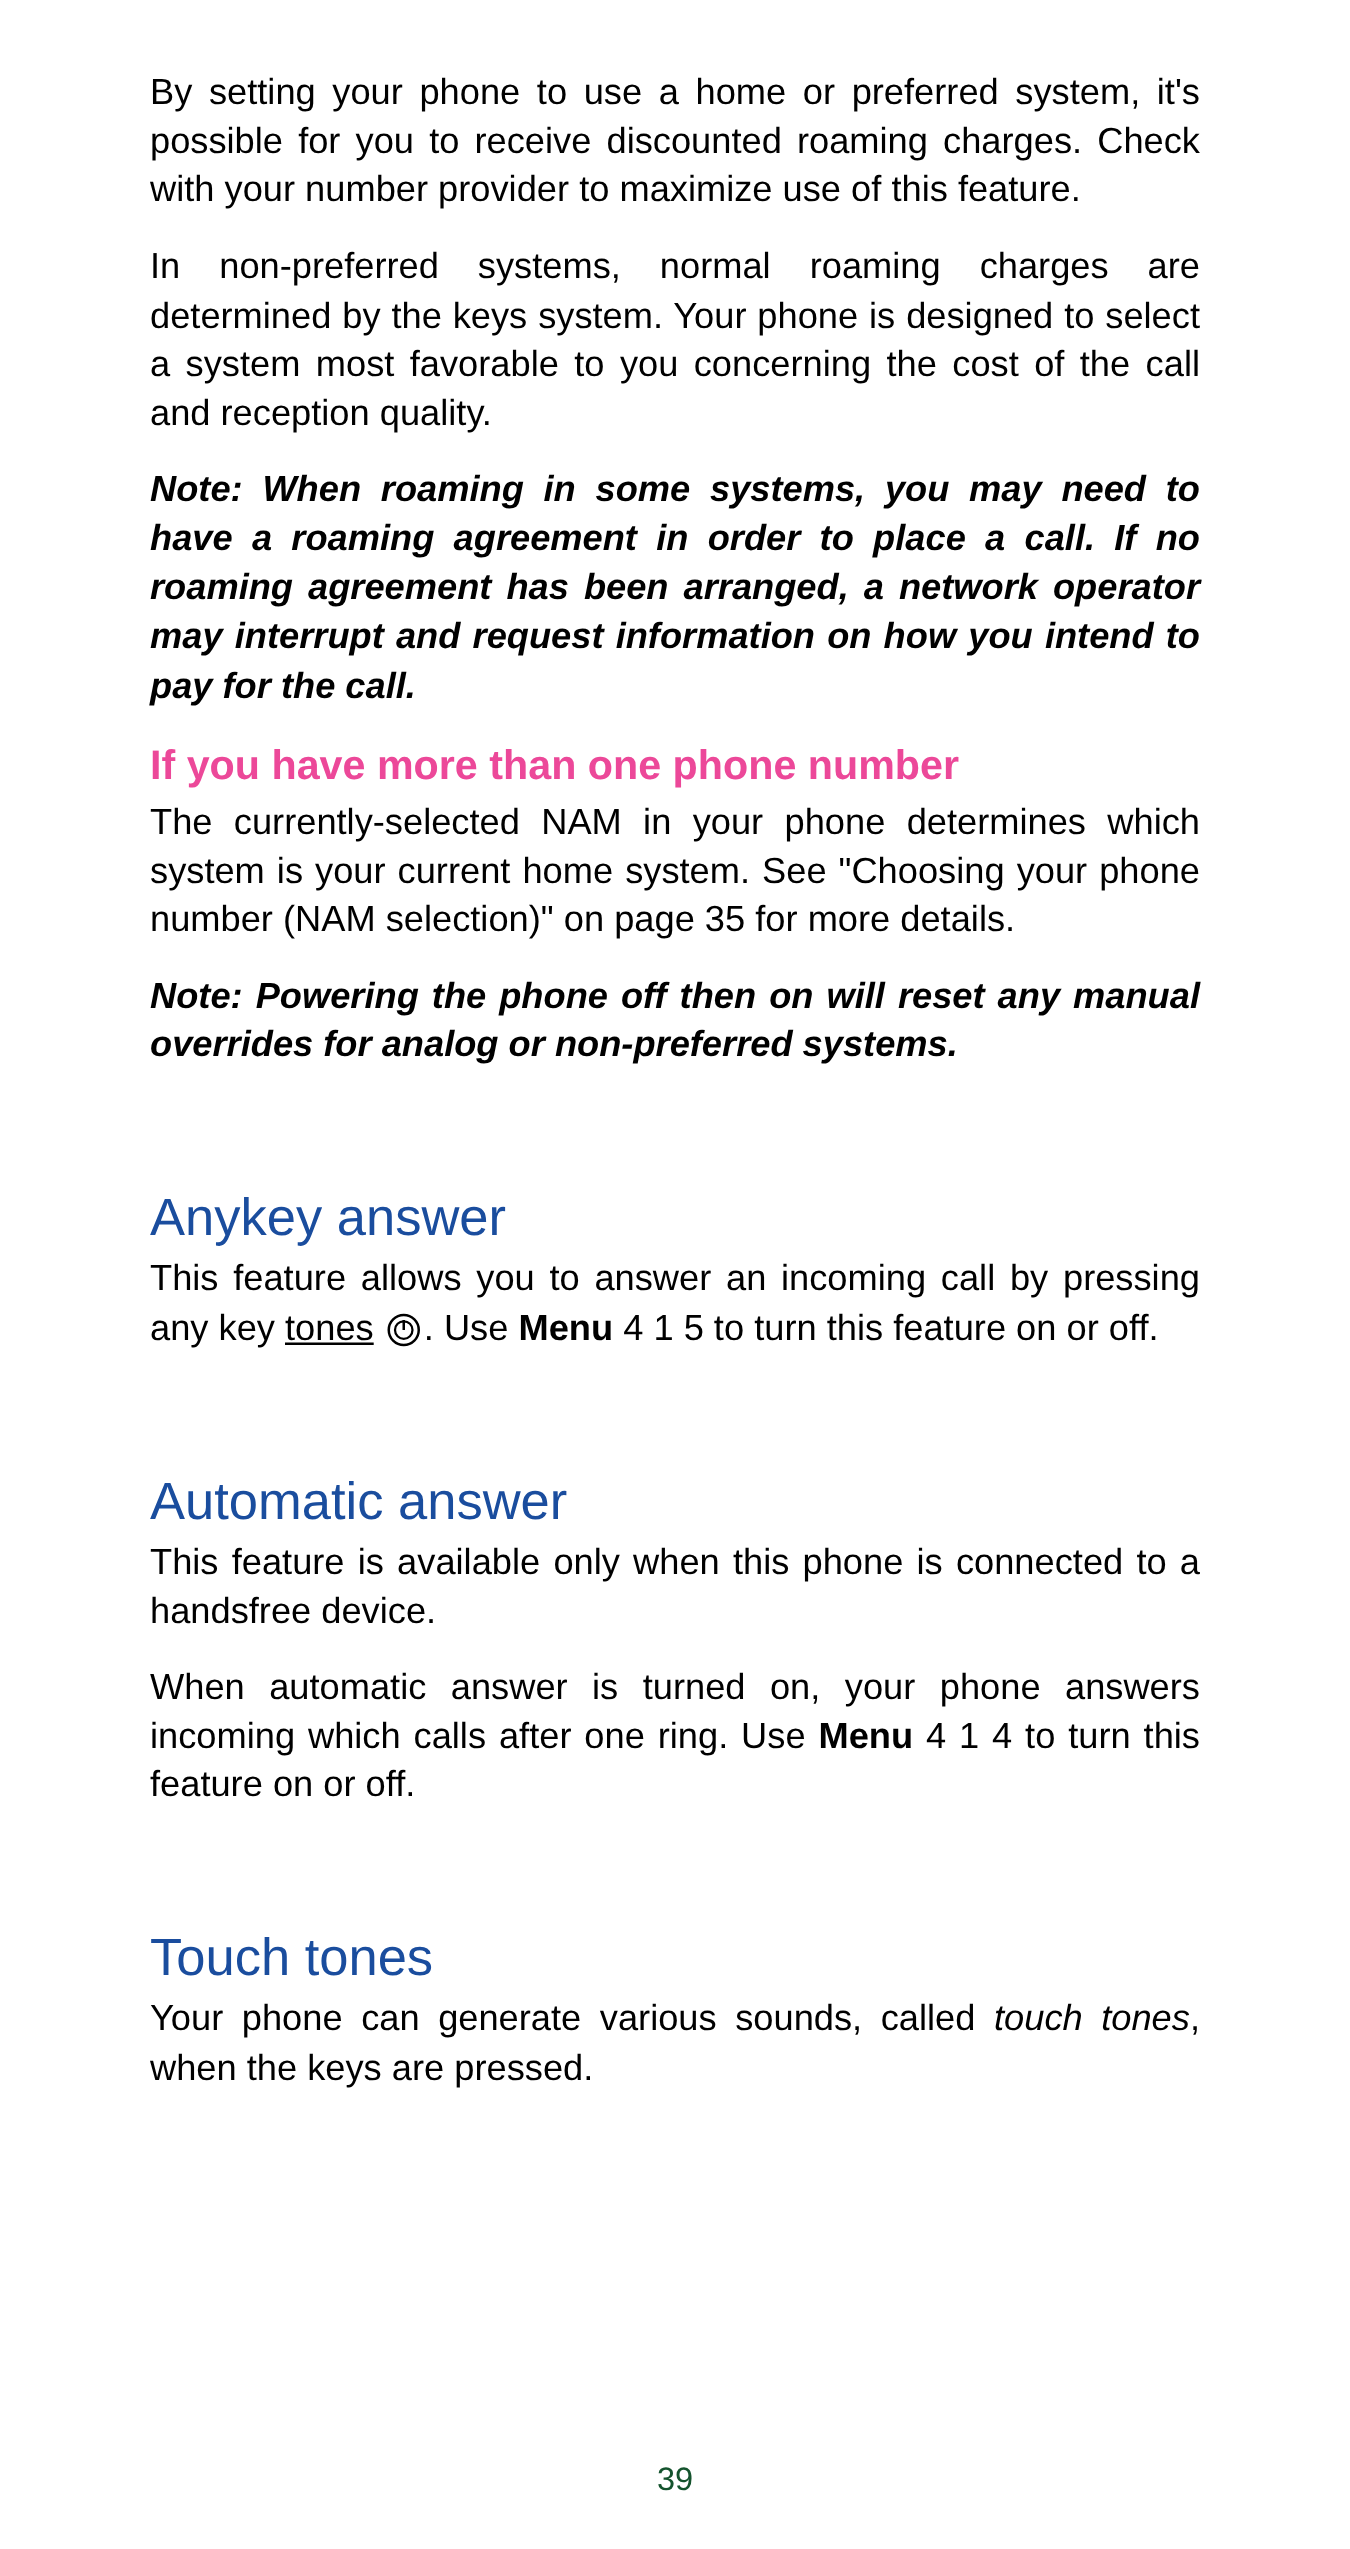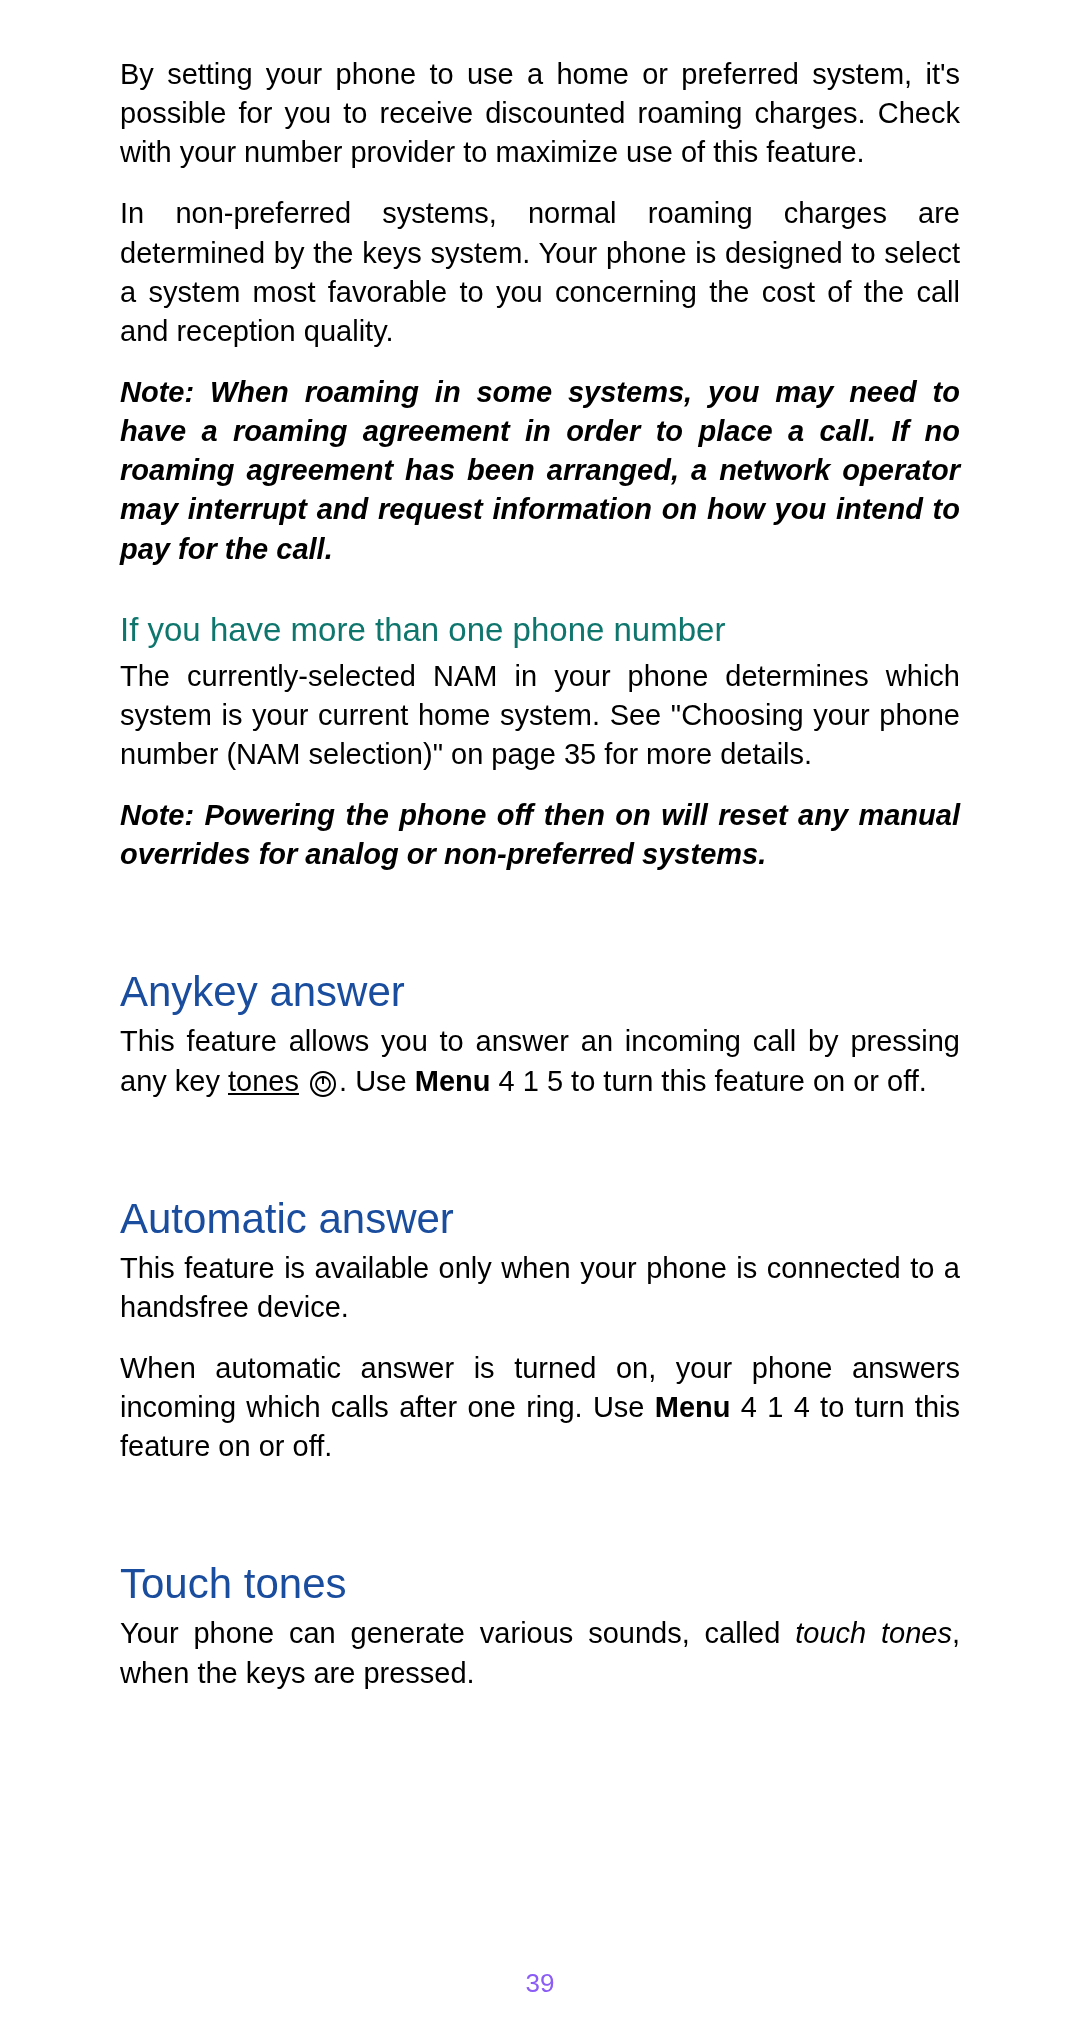--- a/index.html
+++ b/index.html
@@ -26,23 +26,23 @@
       font-size: 29px;
       line-height: 1.35;
       color: #000000;
       font-style: italic;
       margin-bottom: 22px;
       text-align: justify;
       font-weight: bold;
     }
     .subsection-heading {
       font-size: 33px;
-      font-weight: normal;
-      color: #0f766e;
-      margin-top: 42px;
+      font-weight: bold;
+      color: #ec4899;
+      margin-top: 24px;
       margin-bottom: 8px;
     }
     .section-heading {
       font-size: 42px;
       font-weight: normal;
       color: #1a4d9e;
       margin-top: 94px;
       margin-bottom: 6px;
     }
     .bold {
@@ -61,21 +61,21 @@
       height: 28px;
       margin: 0 2px;
     }
     .page-number {
       position: absolute;
       bottom: 40px;
       left: 0;
       right: 0;
       text-align: center;
       font-size: 26px;
-      color: #8b5cf6;
+      color: #14532d;
     }
   </style>
 </head>
 <body>
 
 <p class="body-text">By setting your phone to use a home or preferred system, it's possible for you to receive discounted roaming charges. Check with your number provider to maximize use of this feature.</p>
 
 <p class="body-text">In non-preferred systems, normal roaming charges are determined by the keys system. Your phone is designed to select a system most favorable to you concerning the cost of the call and reception quality.</p>
 
 <p class="note-text">Note: When roaming in some systems, you may need to have a roaming agreement in order to place a call. If no roaming agreement has been arranged, a network operator may interrupt and request information on how you intend to pay for the call.</p>
@@ -91,21 +91,21 @@
 <p class="body-text">
   <span>This feature allows you to answer an incoming call by pressing any key </span><span class="underline">tones</span> <span class="power-icon"><svg viewBox="0 0 28 28">
         <circle cx="14" cy="14" r="12" fill="none" stroke="#000" stroke-width="2"></circle>
         <circle cx="14" cy="14" r="7" fill="none" stroke="#000" stroke-width="1.8"></circle>
         <line x1="14" y1="6" x2="14" y2="14" stroke="#000" stroke-width="2"></line>
       </svg></span><span>. Use </span><span class="bold">Menu</span><span> 4 1 5 to turn this feature on or off.</span>
 </p>
 
 <h2 class="section-heading">Automatic answer</h2>
 
-<p class="body-text">This feature is available only when your phone is connected to a handsfree device.</p>
+<p class="body-text">This feature is available only when this phone is connected to a handsfree device.</p>
 
 <p class="body-text">
   <span>When automatic answer is turned on, your phone answers incoming which calls after one ring. Use </span><span class="bold">Menu</span><span> 4 1 4 to turn this feature on or off.</span>
 </p>
 
 <h2 class="section-heading">Touch tones</h2>
 
 <p class="body-text">
   <span>Your phone can generate various sounds, called </span><span class="italic">touch tones</span><span>, when the keys are pressed.</span>
 </p>

